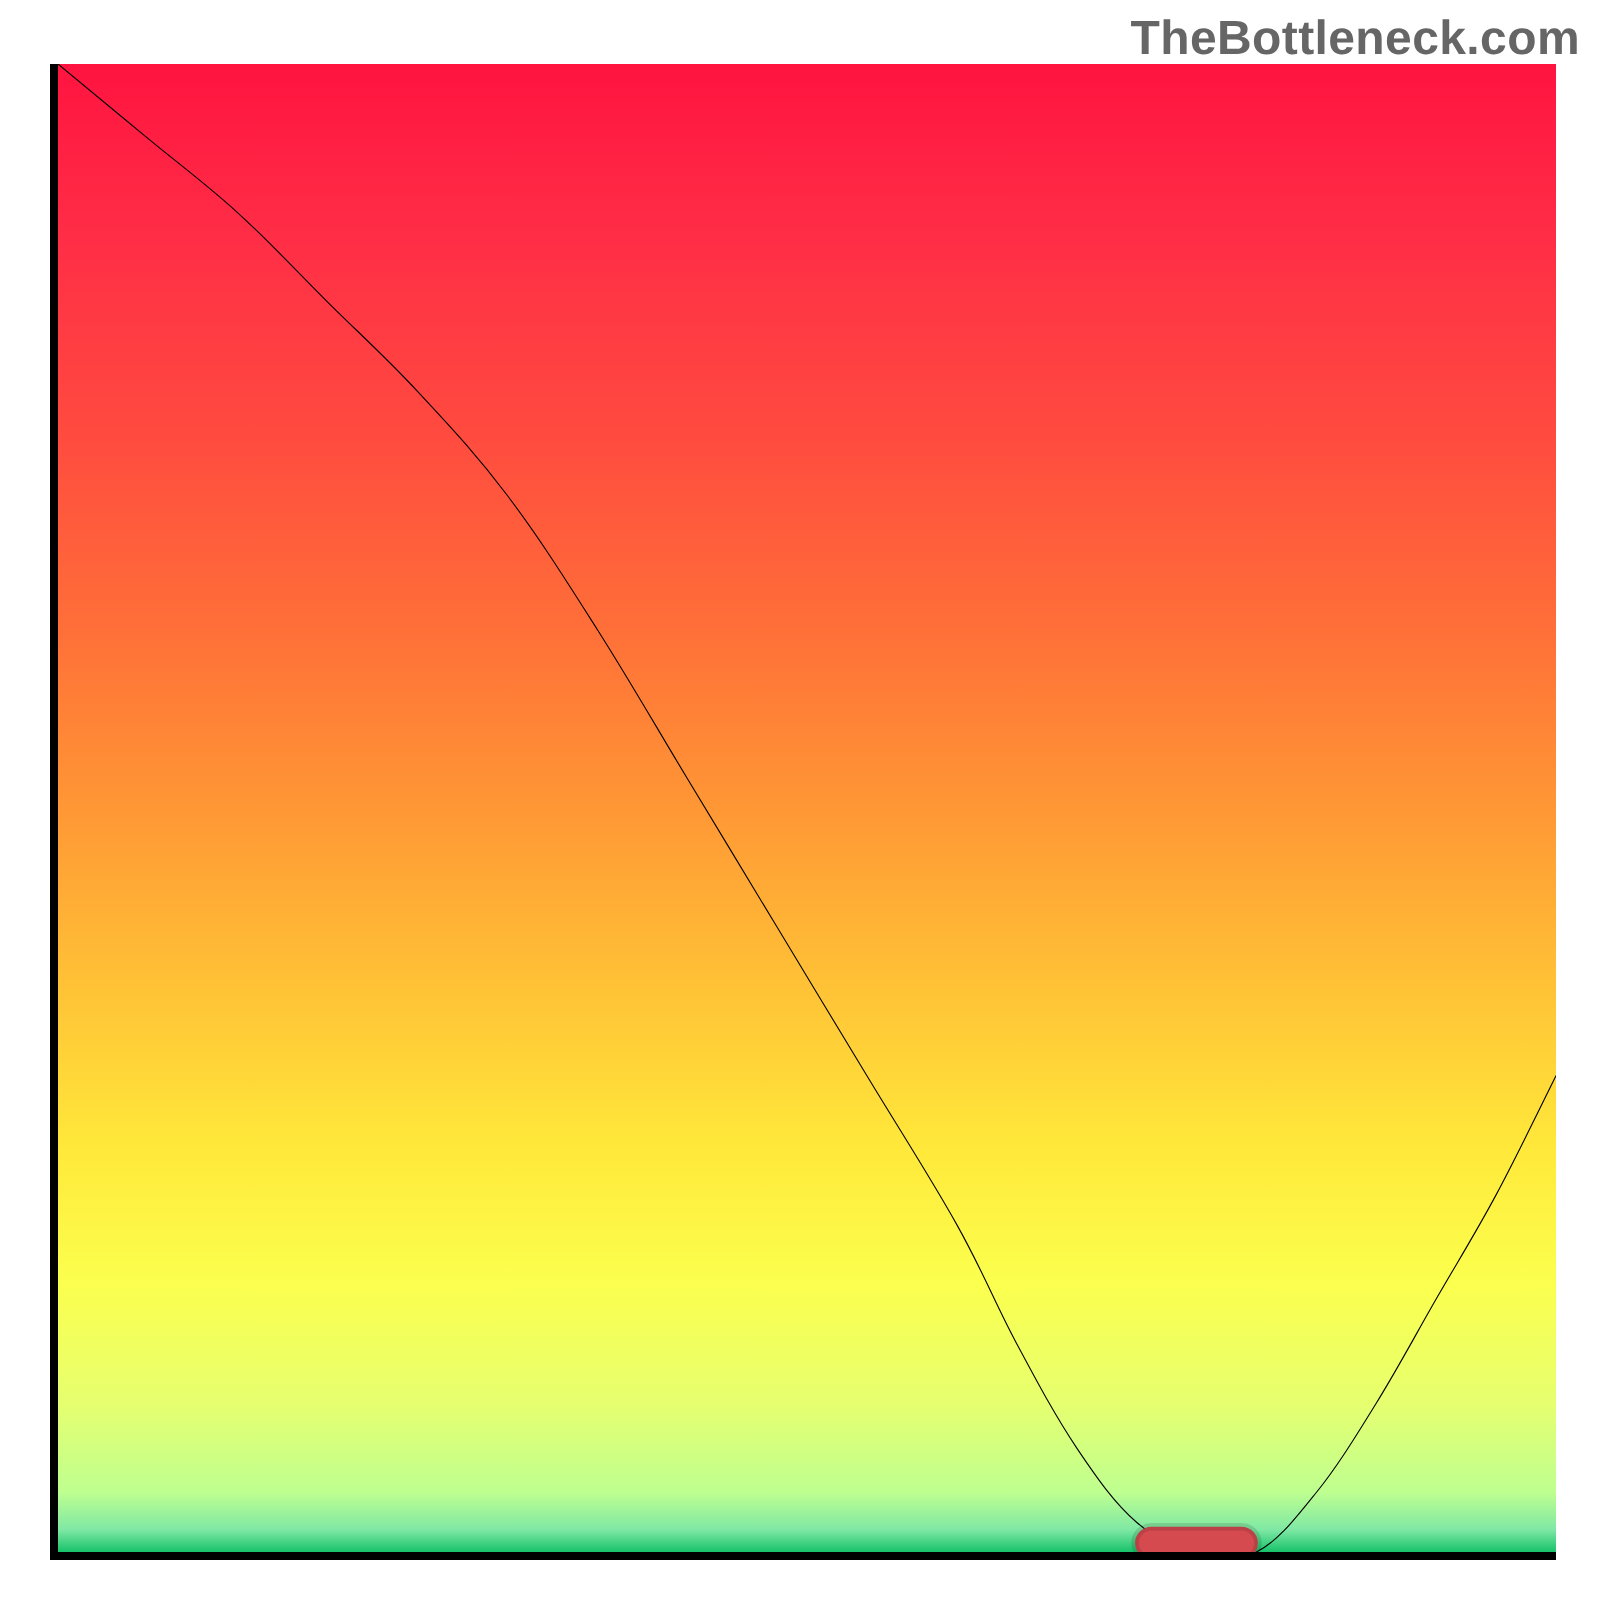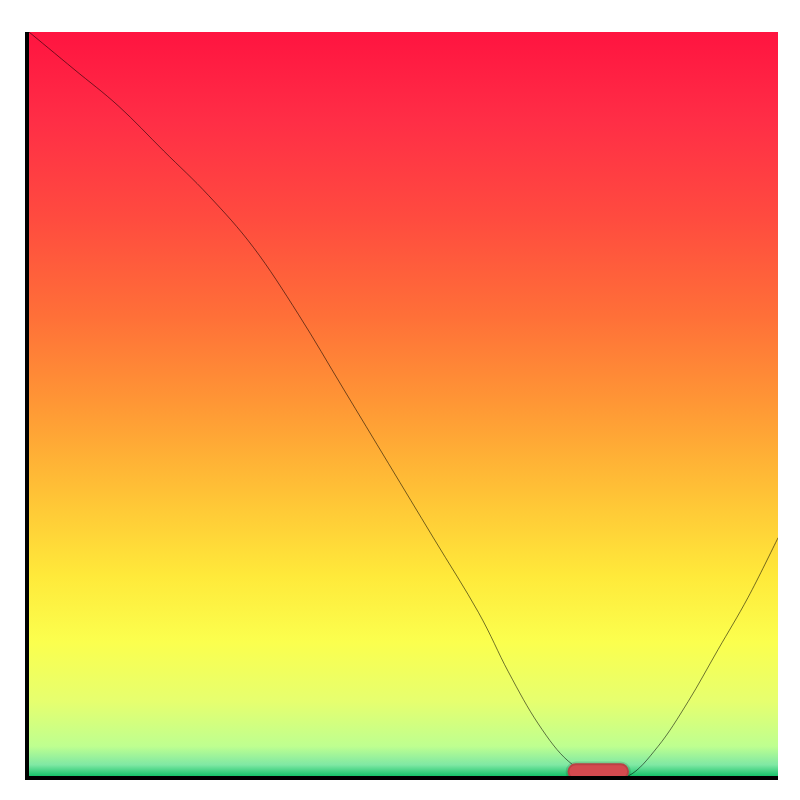--- a/index.html
+++ b/index.html
@@ -62,20 +62,21 @@
     fill: #d44a4f;
     stroke: rgba(0,0,0,0.12);
     stroke-width: 0.5;
   }
 </style>
 </head>
 <body>
 
 <div class="stage">
 
+  <div class="watermark">TheBottleneck.com</div>
 
   <div class="plot-wrap">
     <div class="plot-area">
 
       <svg class="bg" viewBox="0 0 100 100" preserveAspectRatio="none">
         <defs>
           <linearGradient id="bgGrad" x1="0" y1="0" x2="0" y2="1">
               <stop offset="0.00%" stop-color="#ff1440"></stop>
               <stop offset="12.00%" stop-color="#ff2e46"></stop>
               <stop offset="25.00%" stop-color="#ff4b3f"></stop>

